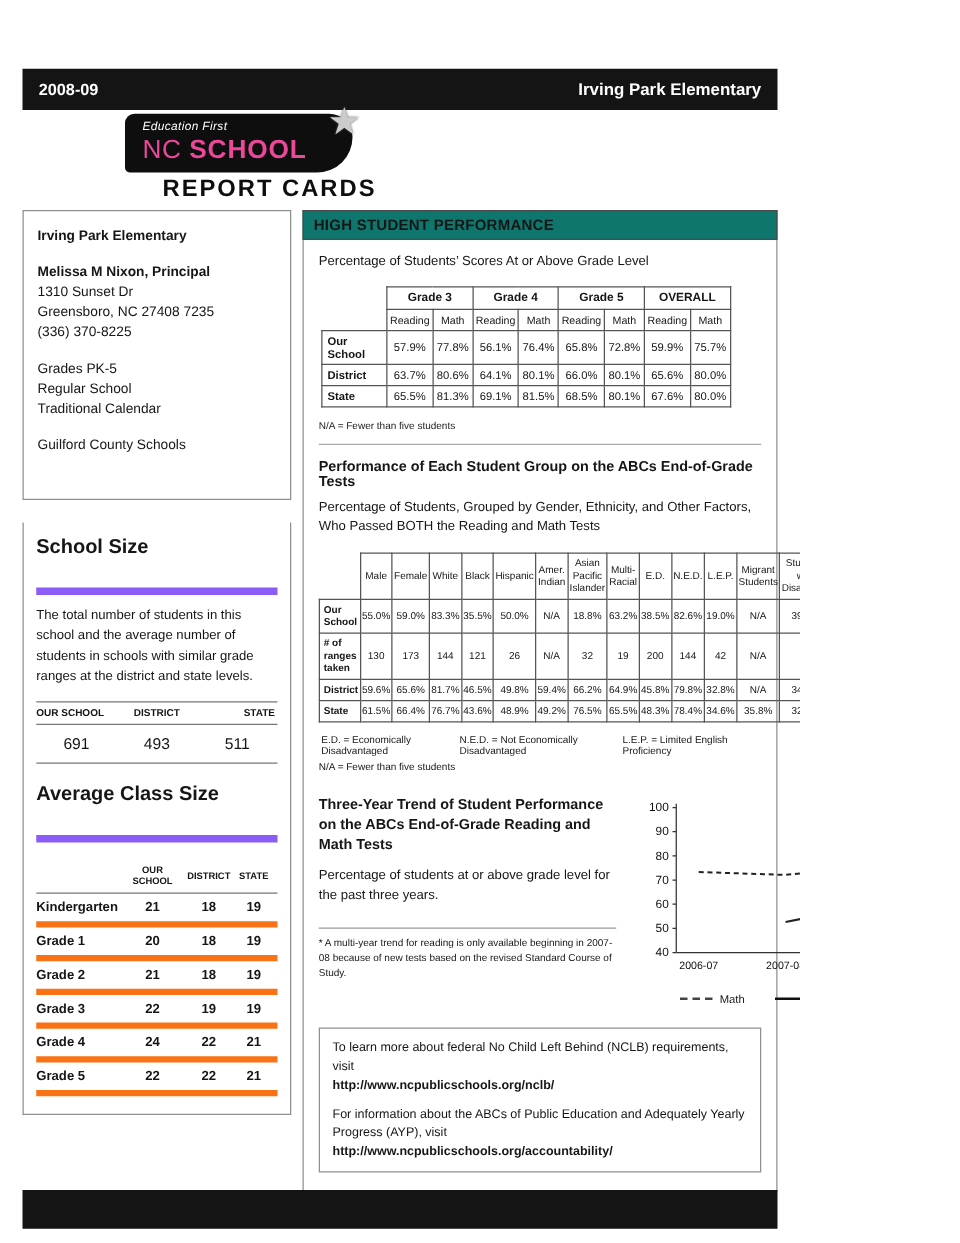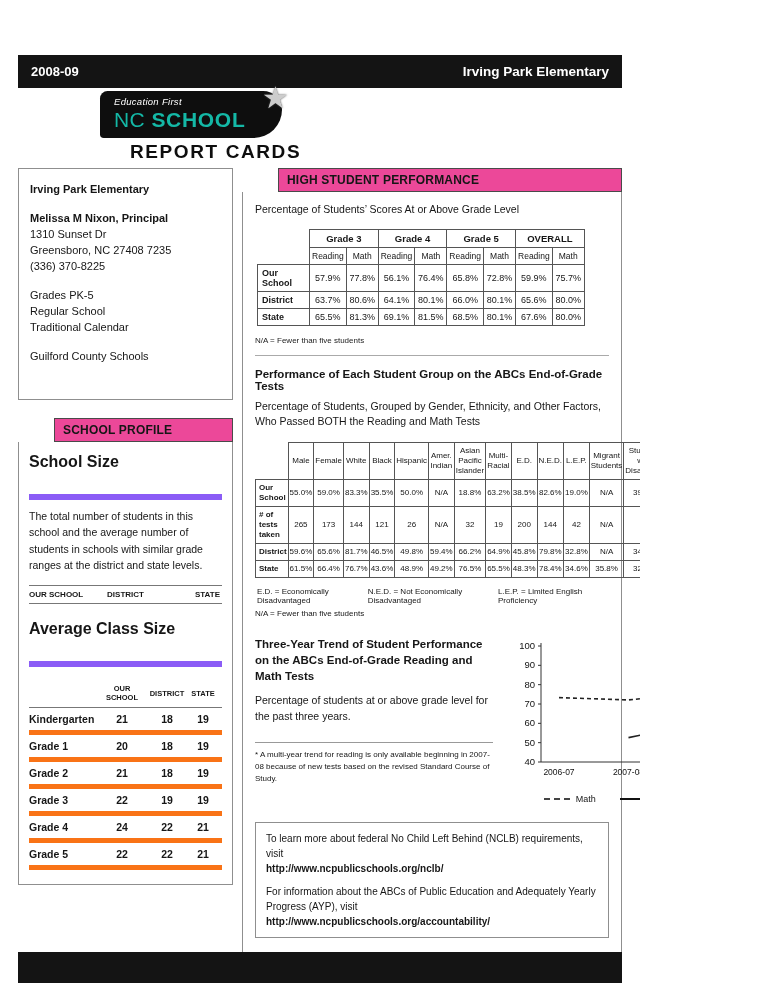--- a/index.html
+++ b/index.html
@@ -12,37 +12,37 @@
             color: #fff; display: flex; align-items: center; justify-content: space-between;
             padding: 0 13px; font-weight: bold; }
   .topbar .yr { font-size: 13px; }
   .topbar .sch { font-size: 13.5px; }
 
   
   .logo { position: absolute; top: 91px; left: 100px; width: 230px; }
   .swoosh { position: relative; background: #0e0e0e; width: 182px; border-radius: 8px 20px 30px 4px;
             padding: 5px 12px 6px 14px; }
   .edu { color: #fff; font-style: italic; font-size: 9.5px; letter-spacing: .3px; }
-  .ncline { color: #14b8a6; font-size: 21px; letter-spacing: .4px; margin-top: 1px; white-space: nowrap; }
+  .ncline { color: #ec4899; font-size: 21px; letter-spacing: .4px; margin-top: 1px; white-space: nowrap; }
   .ncline b { letter-spacing: .7px; }
   .star { position: absolute; top: -11px; right: -7px; font-size: 30px; color: #cccccc; text-shadow: 0 0 2px #555; }
   .rc { font-size: 19px; font-weight: bold; letter-spacing: 1.6px; color: #0e0e0e; margin: 3px 0 0 30px; white-space: nowrap; }
 
   .content { position: absolute; top: 168px; left: 18px; right: 18px; display: flex; gap: 9px; align-items: flex-start; }
   .leftcol { width: 215px; flex: none; }
   .rightcol { flex: 1; min-width: 0; }
   .box { border: 1px solid #8f8f8f; background: #fff; }
 
   
   .infobox { height: 232px; padding: 13px 11px; font-size: 11px; line-height: 1.45; }
   .bold { font-weight: bold; }
   .g { margin-top: 13px; }
 
-  .sechdr { background: #ec4899; border: 1px solid #4a4a4a; font-weight: bold; font-size: 12px;
-            padding: 4px 8px; letter-spacing: .2px; margin-left: 36px; }
+  .sechdr { background: #0f766e; border: 1px solid #4a4a4a; font-weight: bold; font-size: 12px;
+            padding: 4px 8px; letter-spacing: .2px; }
   .profilebox { border: 1px solid #8f8f8f; border-top: none; padding: 11px 10px 14px; }
   .subhdr { font-weight: bold; font-size: 16px; padding-bottom: 23px; border-bottom: 6px solid #8b5cf6; margin-bottom: 8px; }
   .subhdr.mt { margin-top: 16px; }
   .desc { font-size: 10.5px; line-height: 1.55; }
 
   .sizehead { display: grid; grid-template-columns: 1fr 1fr 1fr; font-size: 8px; font-weight: bold;
               border-top: 1px solid #777; border-bottom: 1px solid #777; padding: 4px 0; margin-top: 12px; }
   .sizehead span:nth-child(2) { text-align: center; }
   .sizehead span:nth-child(3) { text-align: right; padding-right: 2px; }
   .sizevals { display: grid; grid-template-columns: 1fr 1fr 1fr; font-size: 12.5px; padding: 8px 0;
@@ -126,30 +126,34 @@
         <div>Greensboro, NC 27408 7235</div>
         <div>(336) 370-8225</div>
         <div class="g">Grades PK-5</div>
         <div>Regular School</div>
         <div>Traditional Calendar</div>
         <div class="g">Guilford County Schools</div>
       </div>
 
       <div style="height:18px"></div>
 
-      <div class="sechdr">SCHOOL PROFILE</div>
       <div class="profilebox">
 
         <div class="subhdr">School Size</div>
         <div class="desc">The total number of students in this school and the average number of students in schools with similar grade ranges at the district and state levels.</div>
 
         <div class="sizehead">
           <span>OUR SCHOOL</span>
           <span>DISTRICT</span>
           <span>STATE</span>
+        </div>
+        <div class="sizevals">
+          <span>691</span>
+          <span>493</span>
+          <span>511</span>
         </div>
 
         <div class="subhdr mt">Average Class Size</div>
 
         <div class="cstbl">
           <div class="csrow cshead">
             <span></span>
             <span>OUR SCHOOL</span>
             <span>DISTRICT</span>
             <span>STATE</span>
@@ -294,22 +298,22 @@
             <td>N/A</td>
             <td>18.8%</td>
             <td>63.2%</td>
             <td>38.5%</td>
             <td>82.6%</td>
             <td>19.0%</td>
             <td>N/A</td>
             <td>39.3%</td>
           </tr>
           <tr>
-            <th class="rl"># of tests taken</th>
-            <td>265</td>
+            <th class="rl"># of ranges taken</th>
+            <td>130</td>
             <td>173</td>
             <td>144</td>
             <td>121</td>
             <td>26</td>
             <td>N/A</td>
             <td>32</td>
             <td>19</td>
             <td>200</td>
             <td>144</td>
             <td>42</td>

